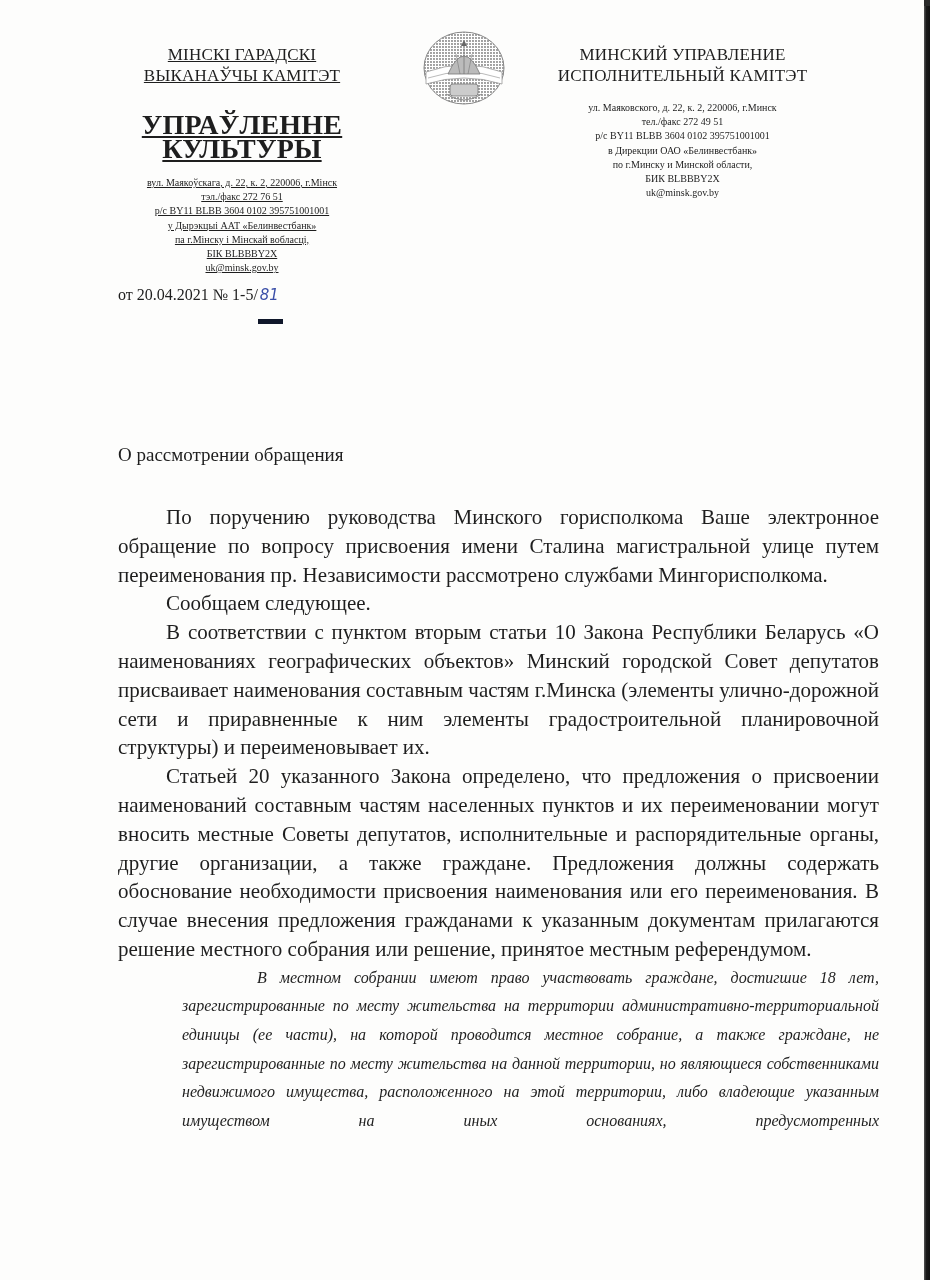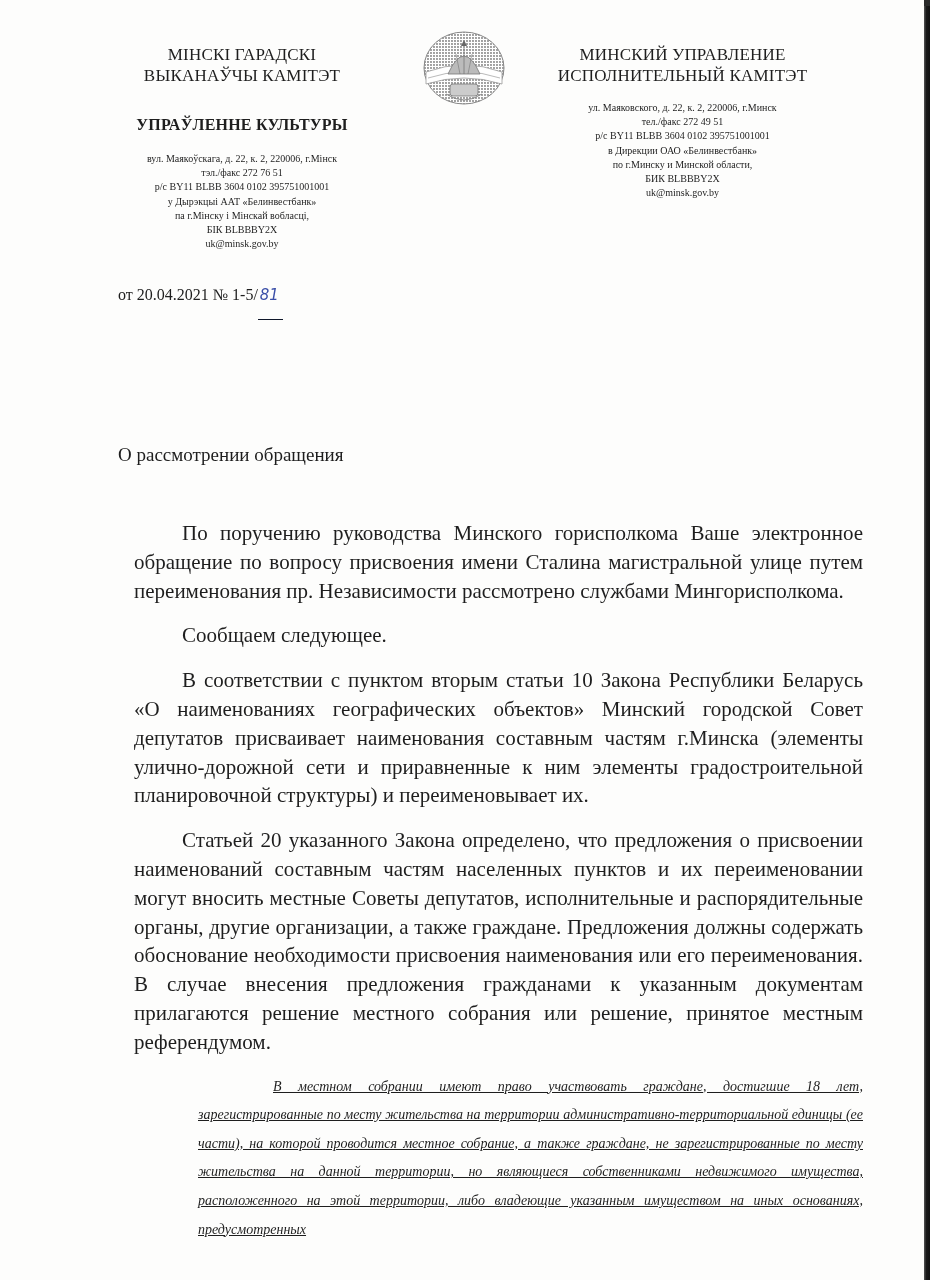--- a/index.html
+++ b/index.html
@@ -12,56 +12,56 @@
   .scan-edge {
     position: absolute; top: 6px; right: 0; width: 6px; height: 1274px;
     background: linear-gradient(to right, #555 0%, #1a1a1a 40%, #111 100%);
   }
   .scan-edge-top {
     position: absolute; top: 0; right: 0; width: 6px; height: 10px; background: #2a2a2a;
   }
 
   
   .hdr-col { position: absolute; top: 44px; text-align: center; }
-  .hdr-left { left: 92px; width: 300px; }
+  .hdr-left { left: 92px; width: 300px; text-decoration: underline; }
   .hdr-right { left: 530px; width: 305px; }
   .org-name { font-size: 17px; line-height: 21px; letter-spacing: 0.2px; margin: 0; }
   .org-name .ln { display: block; }
-  .dept { font-size: 16px; font-weight: bold; margin-top: 27px; line-height: 24px; letter-spacing: 0.2px; }
+  .dept { font-size: 28px; font-weight: bold; margin-top: 27px; line-height: 24px; letter-spacing: 0.2px; }
   .addr { font-size: 10px; line-height: 14.2px; margin-top: 15px; }
   .addr .ln { display: block; }
 
   .emblem {
     position: absolute; left: 418px; top: 28px; width: 92px; height: 82px;
   }
 
   .ref {
     position: absolute; left: 118px; top: 286px; font-size: 16px;
   }
   .ref .hand {
     color: #3b4fa8; font-style: italic; font-family: "DejaVu Sans", sans-serif; font-size: 15px;
-    display: inline-block; border-bottom: 1px solid #0f172a; padding: 0 4px 16px 2px; line-height: 16px;
+    display: inline-block; border-bottom: 5px solid #0f172a; padding: 0 4px 16px 2px; line-height: 16px;
   }
 
   .subject {
     position: absolute; left: 118px; top: 444px; font-size: 19px;
   }
 
   .body {
     position: absolute; left: 118px; top: 503px; width: 761px;
     font-size: 21px; line-height: 28.8px;
     font-family: "Liberation Serif", serif;
   }
-  .body p { margin: 16px; text-align: justify; text-indent: 48px; }
+  .body p { margin: 0; text-align: justify; text-indent: 48px; }
   .body p.justlast { text-align-last: justify; }
   .label-bold {
     font-weight: bold; font-style: italic; margin: 0; text-indent: 0 !important;
   }
   .note {
-    margin-left: 64px; font-style: italic; font-size: 14px; line-height: 28.6px; text-decoration: underline;
+    margin-left: 64px; font-style: italic; font-size: 16px; line-height: 28.6px;
   }
   .note p { text-indent: 75px; }
 </style>
 </head>
 <body>
 
 <div class="scan-edge-top"></div>
 <div class="scan-edge"></div>
 
 <div class="hdr-col hdr-left">

